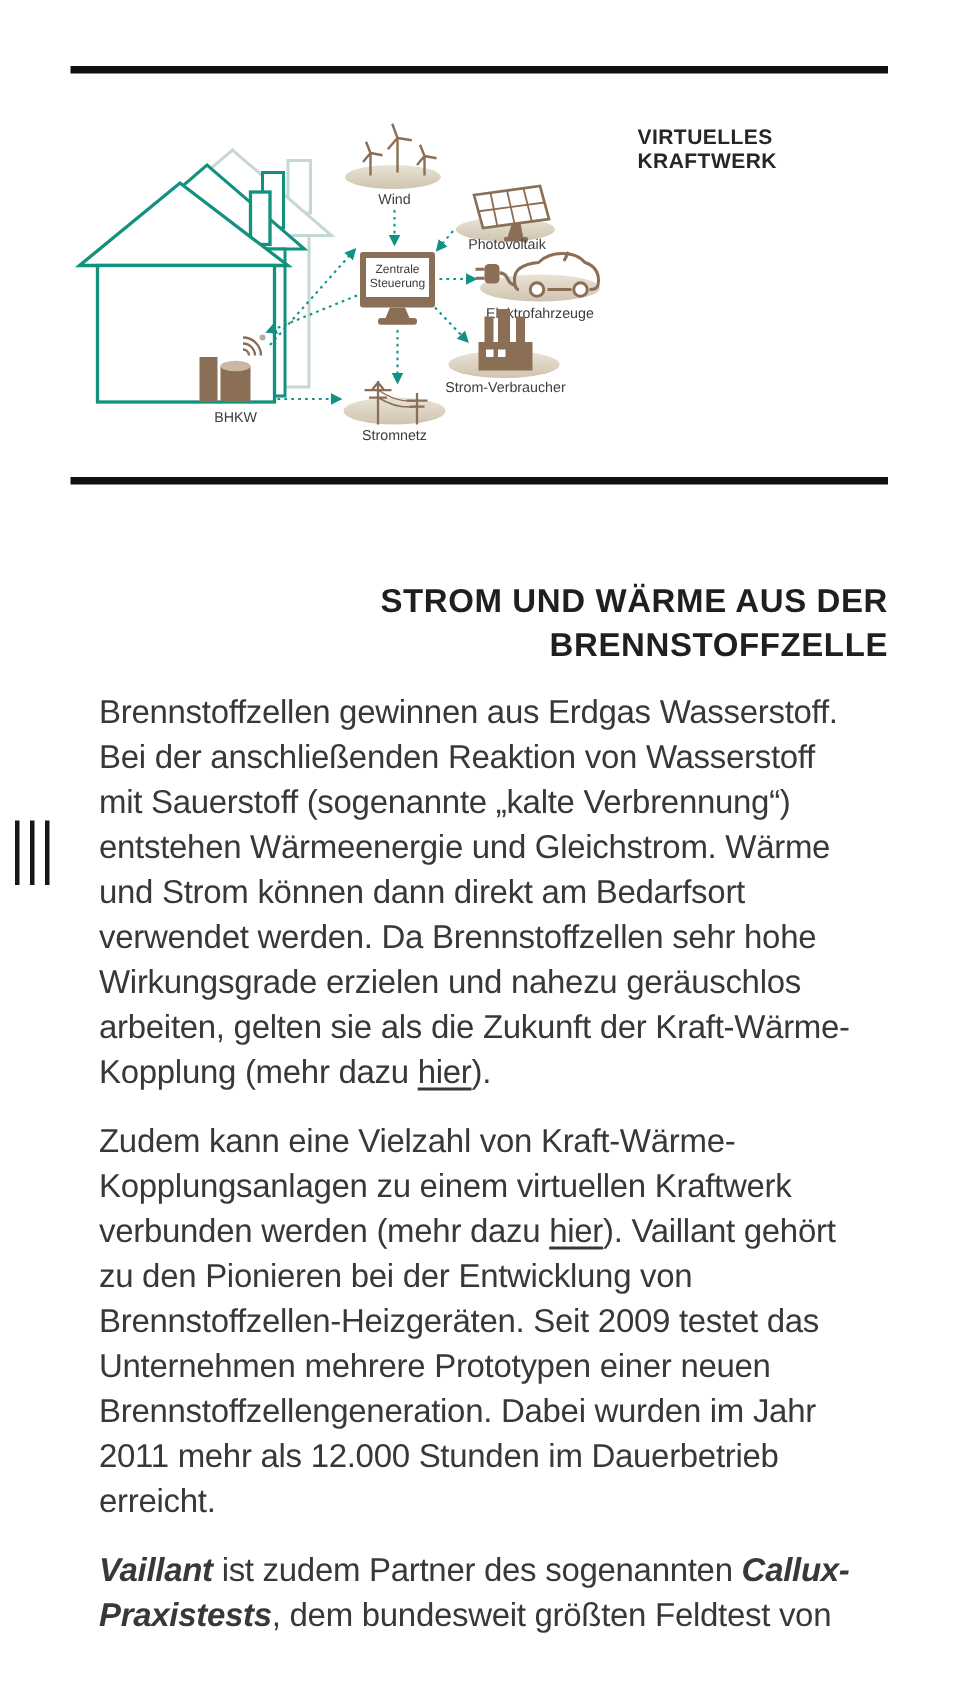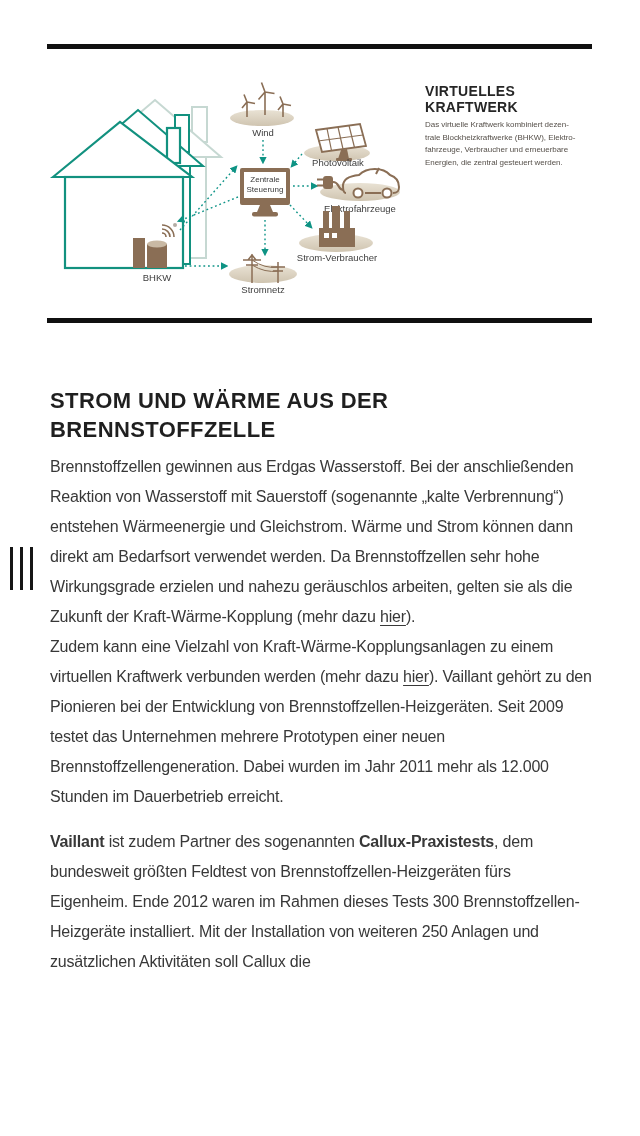--- a/index.html
+++ b/index.html
@@ -8,24 +8,24 @@
     font-family:"Liberation Sans",sans-serif;
   }
   .rule{position:absolute;left:47px;width:545px;height:5px;background:#101010;}
   .rule-top{top:44px;}
   .rule-mid{top:318px;}
   .diagram-svg{position:absolute;left:40px;top:62px;}
   .info-box{position:absolute;left:425px;top:83px;width:175px;}
   .info-title{margin:0 0 4px 0;font-size:14px;font-weight:bold;letter-spacing:.3px;color:#262626;}
   .info-body{margin:0;font-size:8px;line-height:12.6px;letter-spacing:-.05px;color:#56504a;white-space:pre;}
   .article{position:absolute;left:50px;top:386px;width:542px;height:706px;overflow:hidden;color:#383838;}
-  .article-heading{margin:0 0 8px 0;font-size:22px;line-height:29px;font-weight:bold;letter-spacing:.4px;color:#1f1f1f;}
-  p.body-p{margin:0;font-size:16px;line-height:30px;letter-spacing:-.2px;}
+  .article-heading{margin:0 0 8px 0;font-size:22px;line-height:29px;font-weight:bold;letter-spacing:.4px;color:#1f1f1f;text-align:right;}
+  p.body-p{margin:16px;font-size:22px;line-height:30px;letter-spacing:-.2px;}
   p.body-p.gap{margin-top:15px;}
-  .bold{font-weight:bold;}
+  .bold{font-weight:bold;font-style:italic;}
   a.inline-link{color:inherit;text-decoration:underline;text-underline-offset:3px;cursor:pointer;}
   .page-bars{position:absolute;left:10px;top:547px;display:flex;gap:7px;}
   .page-bars .bar{width:3px;height:43px;background:#161616;}
   svg text{font-family:"Liberation Sans",sans-serif;fill:#3d3d3d;}
   .dia-label{font-size:9.5px;}
   .screen-label{font-size:8px;fill:#3a3a3a;}
 </style>
 </head>
 <body>
 
@@ -148,24 +148,20 @@
       <path d="M212 192 L212 221 M203 198 L221 198 M206 203 L218 203 M208 198 L212 193 L216 198"></path>
       <path d="M238 200 L238 221 M231 205 L245 205 M233 209 L243 209"></path>
       <path d="M212 198 Q225 207 238 205 M212 203 Q225 211 238 209" stroke-width="1"></path>
     </g>
   </g>
   <text x="223" y="231" text-anchor="middle" class="dia-label">Stromnetz</text>
 </svg>
 
 <div class="info-box">
   <p class="info-title">VIRTUELLES KRAFTWERK</p>
-  <p class="info-body">Das virtuelle Kraftwerk kombiniert dezen-
-trale Blockheizkraftwerke (BHKW), Elektro-
-fahrzeuge, Verbraucher und erneuerbare
-Energien, die zentral gesteuert werden.</p>
 </div>
 
 <div class="rule rule-mid"></div>
 
 <div class="page-bars">
   <span class="bar"></span>
   <span class="bar"></span>
   <span class="bar"></span>
 </div>
 

